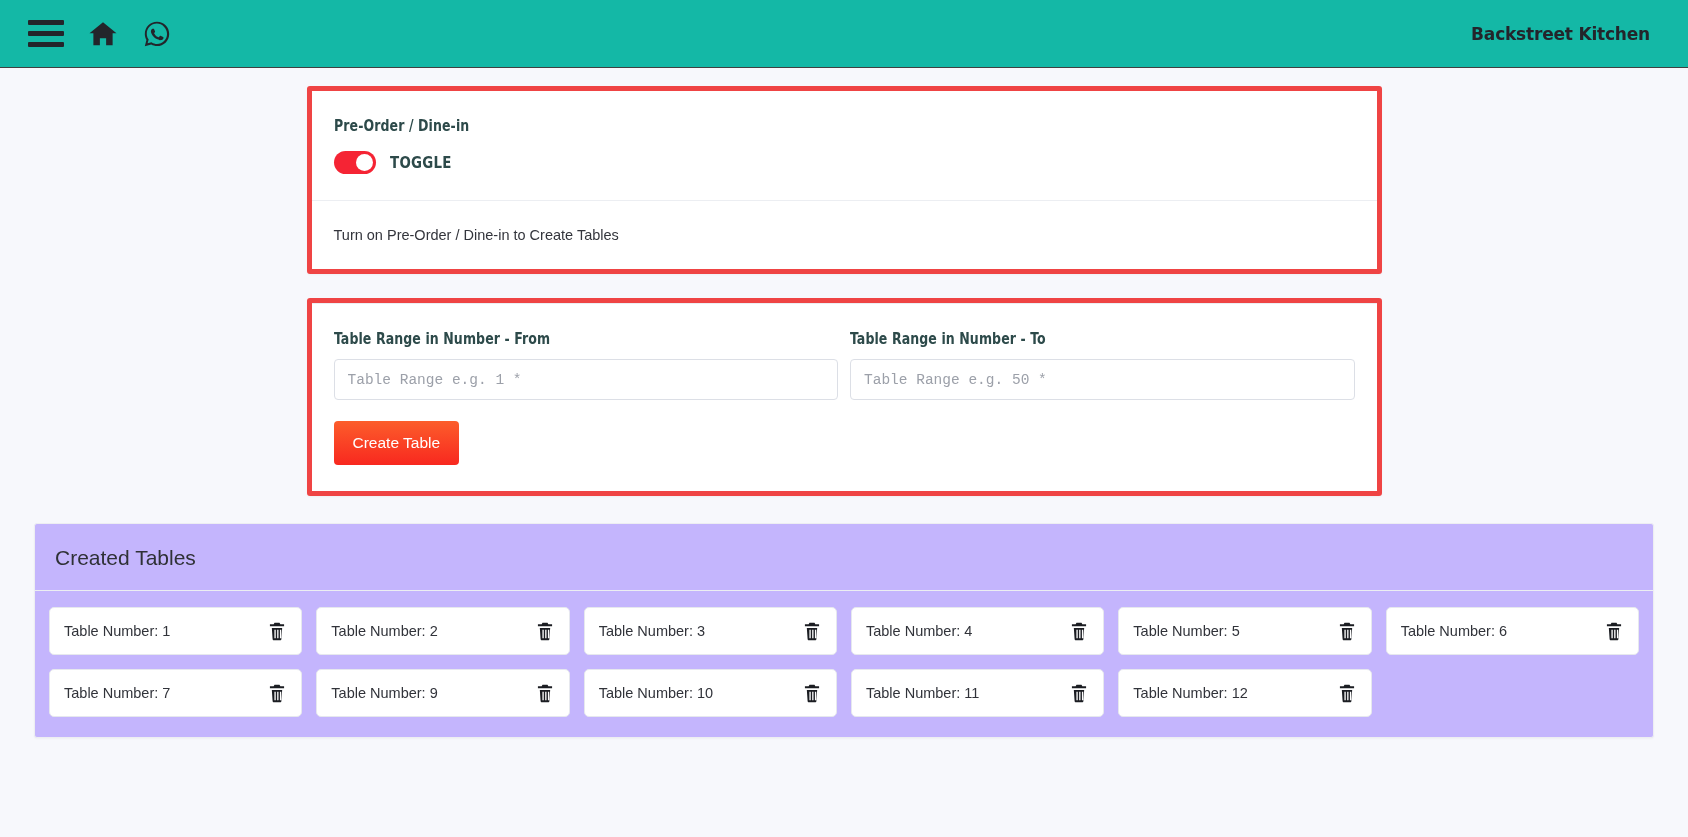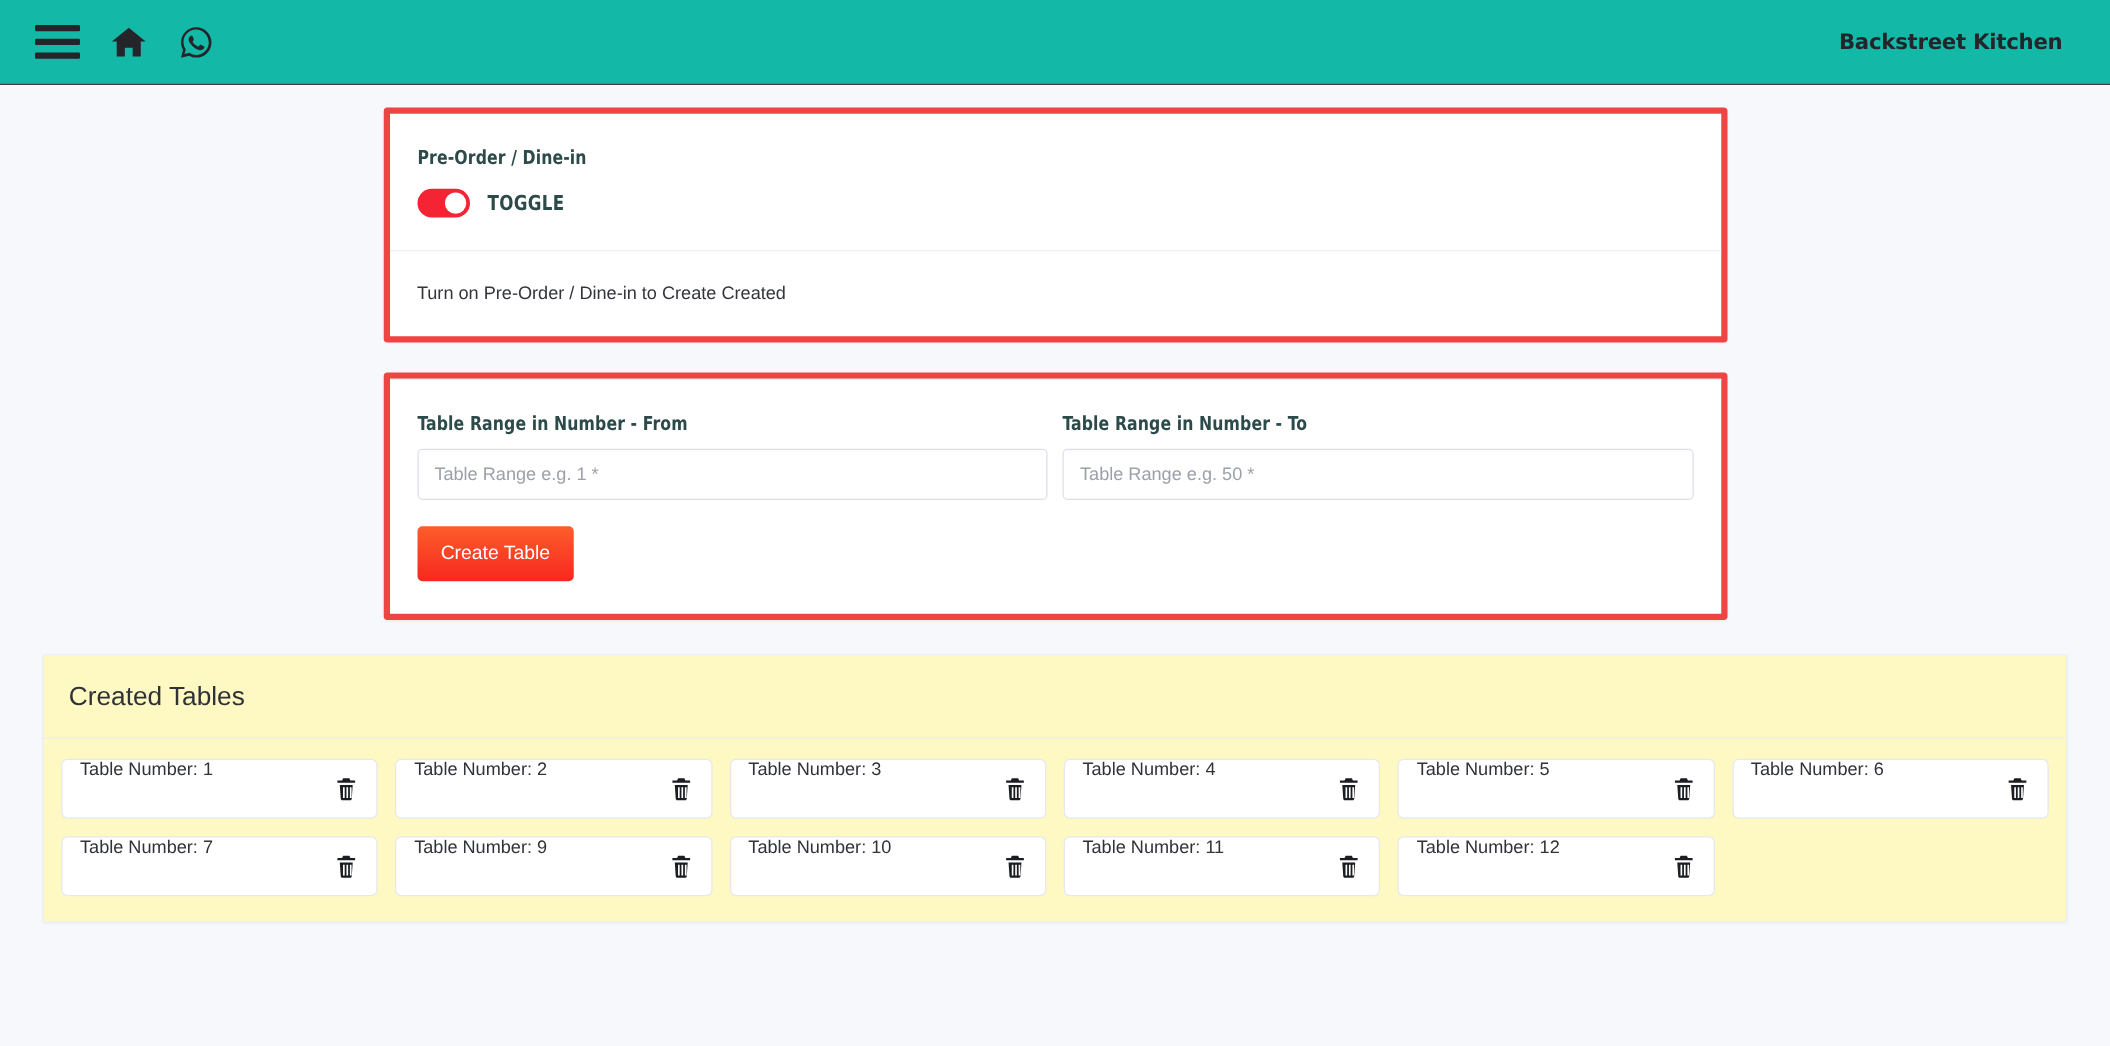--- a/index.html
+++ b/index.html
@@ -164,21 +164,21 @@
   .form-field { flex: 1; }
 
   .text-input {
     margin-top: 11px;
     width: 100%;
     height: 41px;
     border: 1px solid #dcdfe6;
     border-radius: 4px;
     background: #ffffff;
     padding: 0 13px;
-    font-family: Liberation Sans, sans-serif;
+    font-family: Liberation Mono, monospace;
     font-size: 14.5px;
     color: #3a3c42;
     outline: none;
   }
   .text-input::placeholder { color: #9ca0a9; }
 
   .btn-create {
     margin-top: 21px;
     height: 44px;
     padding: 0 19px;
@@ -187,21 +187,21 @@
     background: linear-gradient(180deg, #fc5d2b 0%, #f8281f 100%);
     color: #ffffff;
     font-family: "Liberation Sans", sans-serif;
     font-size: 15.5px;
     cursor: pointer;
   }
 
   
   .wide-panel {
     margin: 27px 34px 0 34px;
-    background: #fef9c3;
+    background: #c4b5fd;
     border: 1px solid #edeef2;
     border-radius: 3px;
     box-shadow: 0 1px 2px rgba(20,25,40,0.035);
   }
   .wide-head {
     padding: 22px 22px 20px 20px;
     font-size: 21px;
     color: #2f3136;
   }
 
@@ -211,20 +211,21 @@
     grid-template-columns: repeat(6, 1fr);
     gap: 14px 14px;
   }
 
   .table-card {
     height: 48px;
     border: 1px solid #e6e8ee;
     border-radius: 5px;
     background: #ffffff;
     display: flex;
+    align-items: center;
     justify-content: space-between;
     padding: 0 14px 0 14px;
   }
 
   .table-card-label {
     font-size: 14.5px;
     color: #31333a;
   }
 
   .trash-btn {
@@ -277,21 +278,21 @@
         <div class="label-cond">Pre-Order / Dine-in</div>
         <div class="toggle-row">
           <div class="switch">
             <div class="knob"></div>
           </div>
           <span class="toggle-text">TOGGLE</span>
         </div>
       </div>
       <div class="card-divider"></div>
       <div class="card-pad">
-        <div class="hint-text">Turn on Pre-Order / Dine-in to Create Created</div>
+        <div class="hint-text">Turn on Pre-Order / Dine-in to Create Tables</div>
       </div>
     </div>
 
     <div class="card">
       <div class="card-divider"></div>
       <div class="card-pad">
         <div class="form-grid">
 
           <div class="form-field">
             <div class="label-cond">Table Range in Number - From</div>

